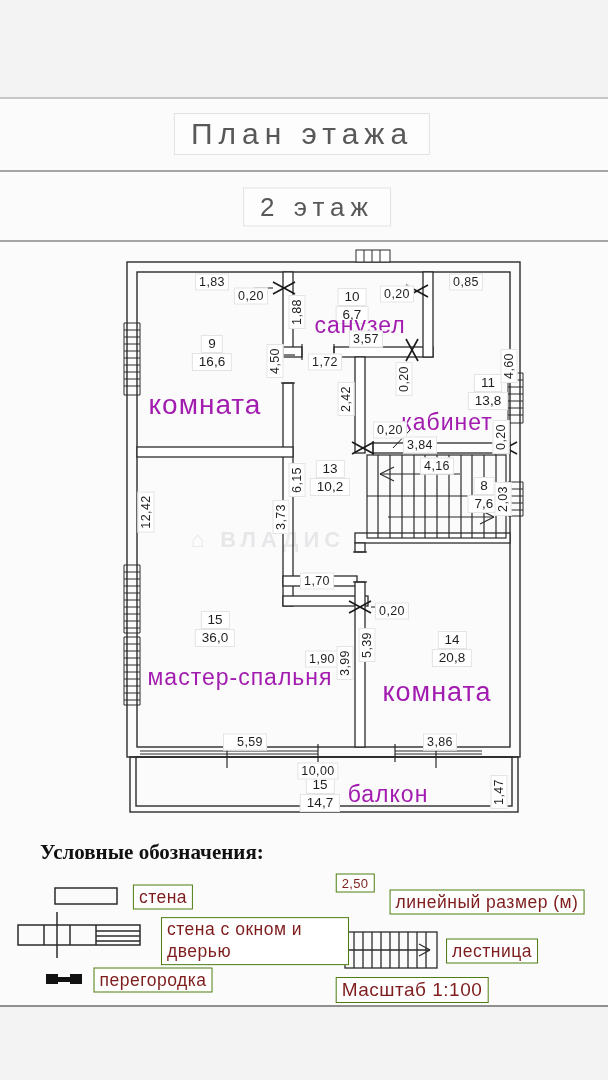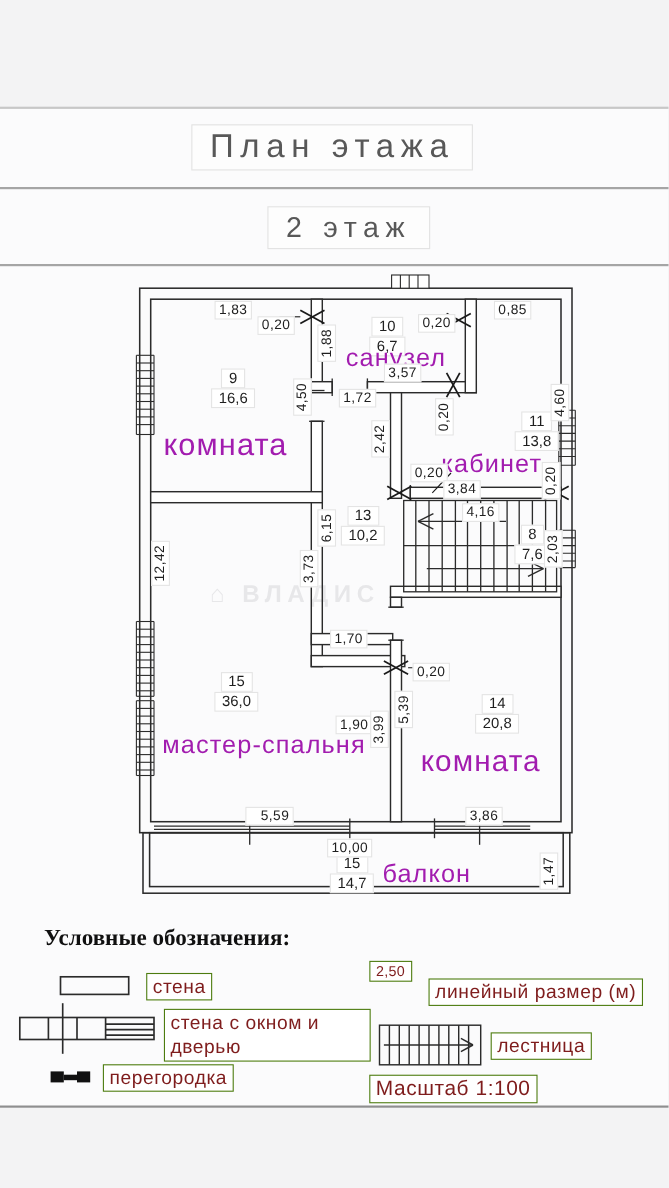--- a/index.html
+++ b/index.html
@@ -18,21 +18,21 @@
   .roomlabel{position:absolute;transform:translate(-50%,-50%);display:flex;flex-direction:column;align-items:center;}
   .roomlabel span{background:#ffffff;border:1px solid #e4e4e4;padding:0 6px;font-size:13.5px;color:#1f1f1f;
                   line-height:16px;white-space:nowrap;}
   .roomname{position:absolute;transform:translate(-50%,-50%);color:#a21caf;letter-spacing:1px;white-space:nowrap;}
   .watermark{position:absolute;transform:translate(-50%,-50%);color:rgba(60,60,70,0.10);font-size:22px;
              font-weight:bold;letter-spacing:5px;white-space:nowrap;}
   .legend-heading{position:absolute;font-family:"Liberation Serif", serif;font-weight:bold;font-size:21px;color:#101010;}
   .lbl{position:absolute;transform:translate(-50%,-50%);background:#fff;border:1px solid #4d7c0f;
        padding:1px 5px;font-size:17.5px;color:#7f1d1d;white-space:nowrap;letter-spacing:.5px;}
   .lbl.small{font-size:13px;letter-spacing:.3px;}
-  .lbl.multi{white-space:normal;width:176px;line-height:1.25;text-align:left;}
+  .lbl.multi{white-space:normal;width:176px;line-height:1.25;text-align:left;margin-left:12px;}
 </style>
 </head>
 <body>
 
 <div id="stage">
 
   <div class="strip" style="top:0;height:98px;"></div>
   <div class="strip" style="top:1007px;height:73px;"></div>
   <div class="hline" style="top:97px;background:#c7c7c7;"></div>
   <div class="hline" style="top:170px;"></div>

